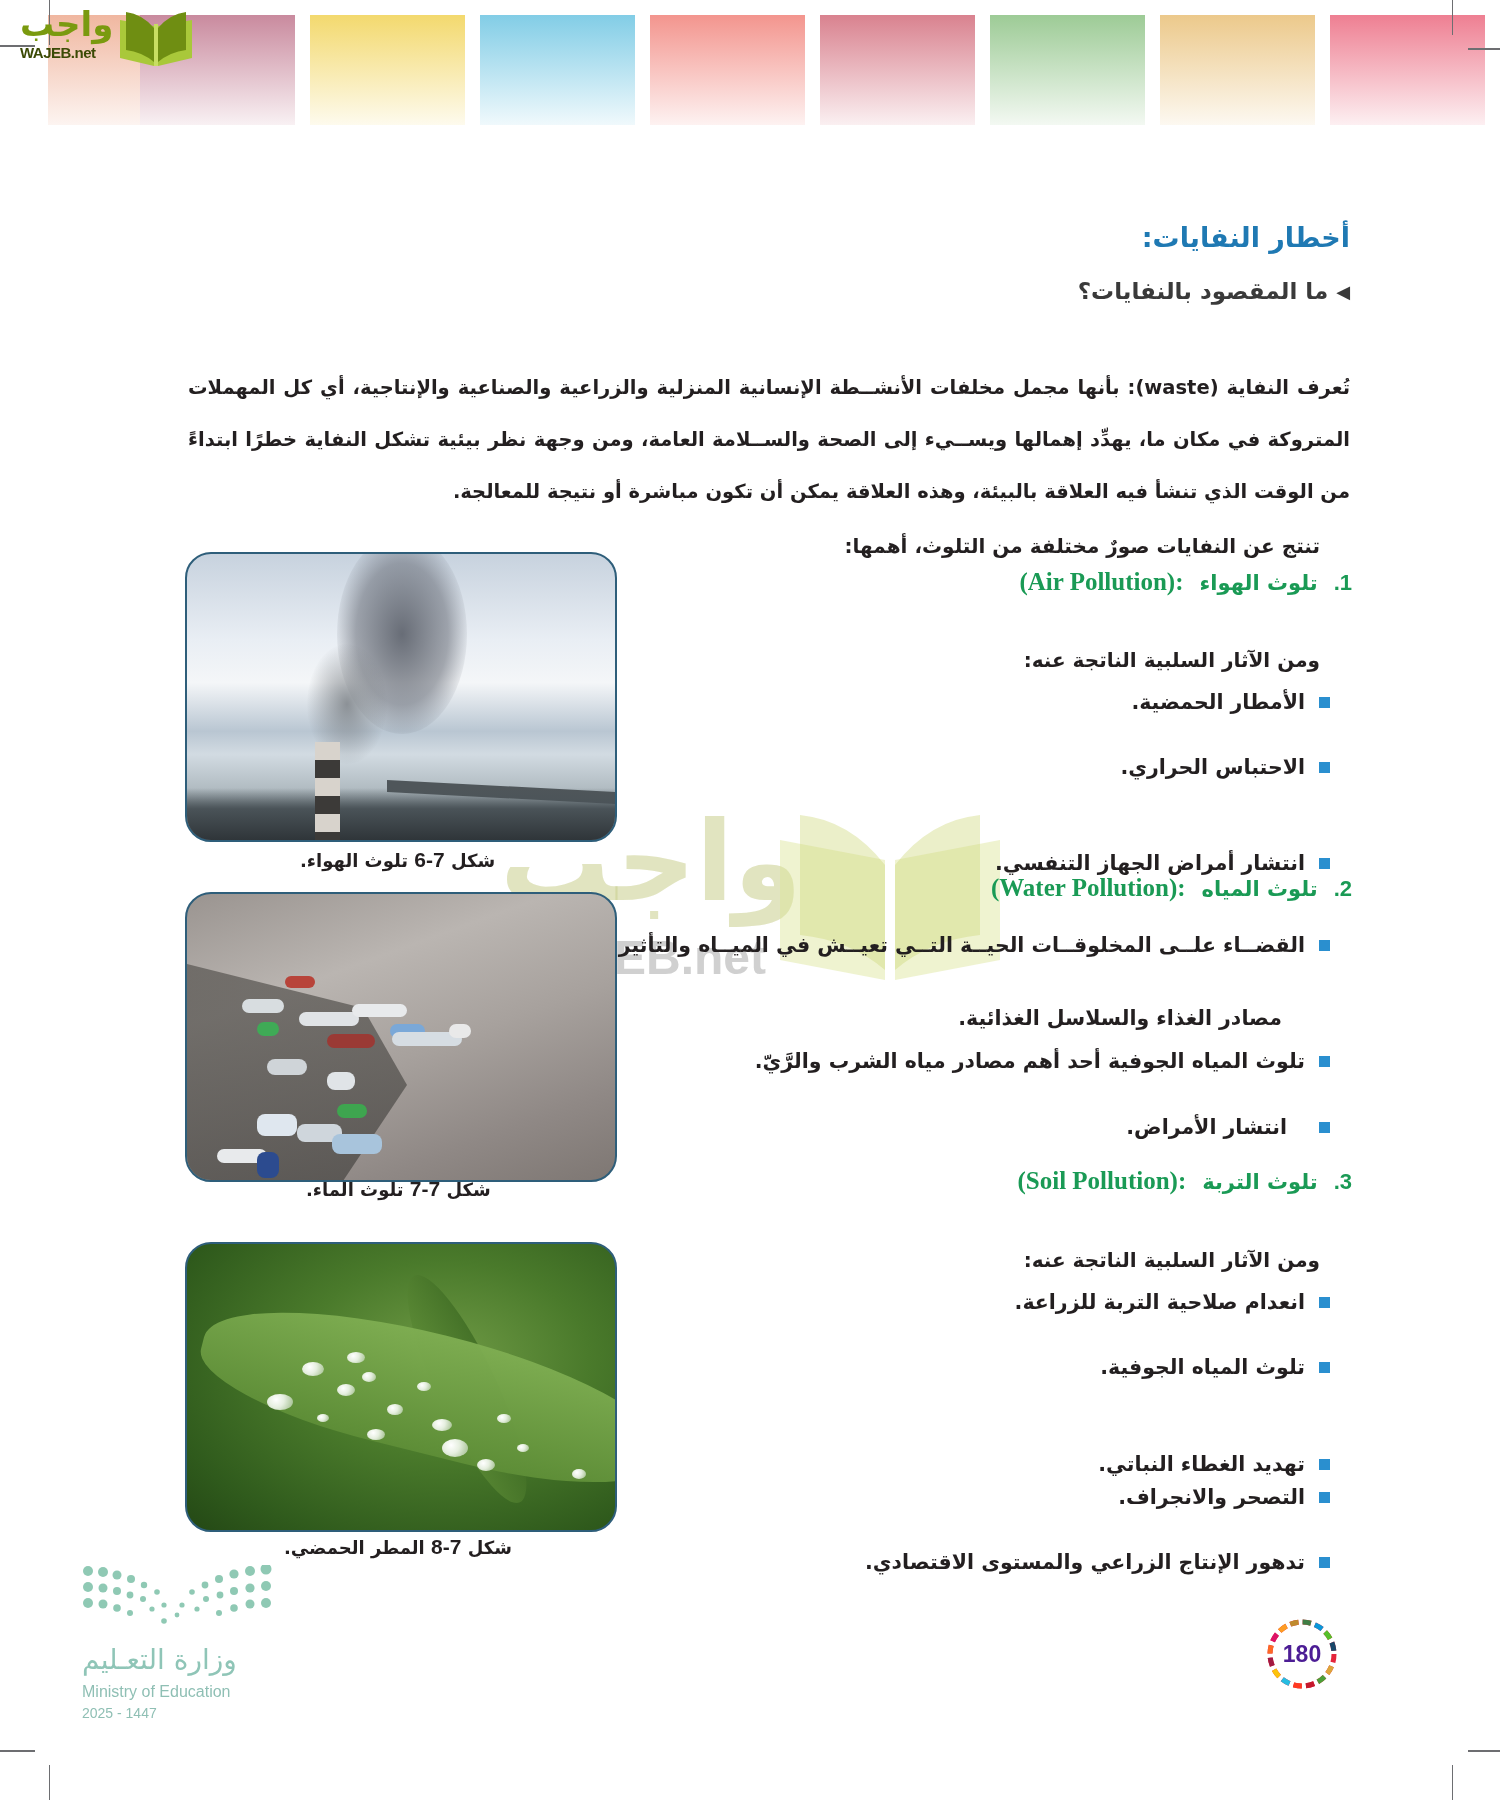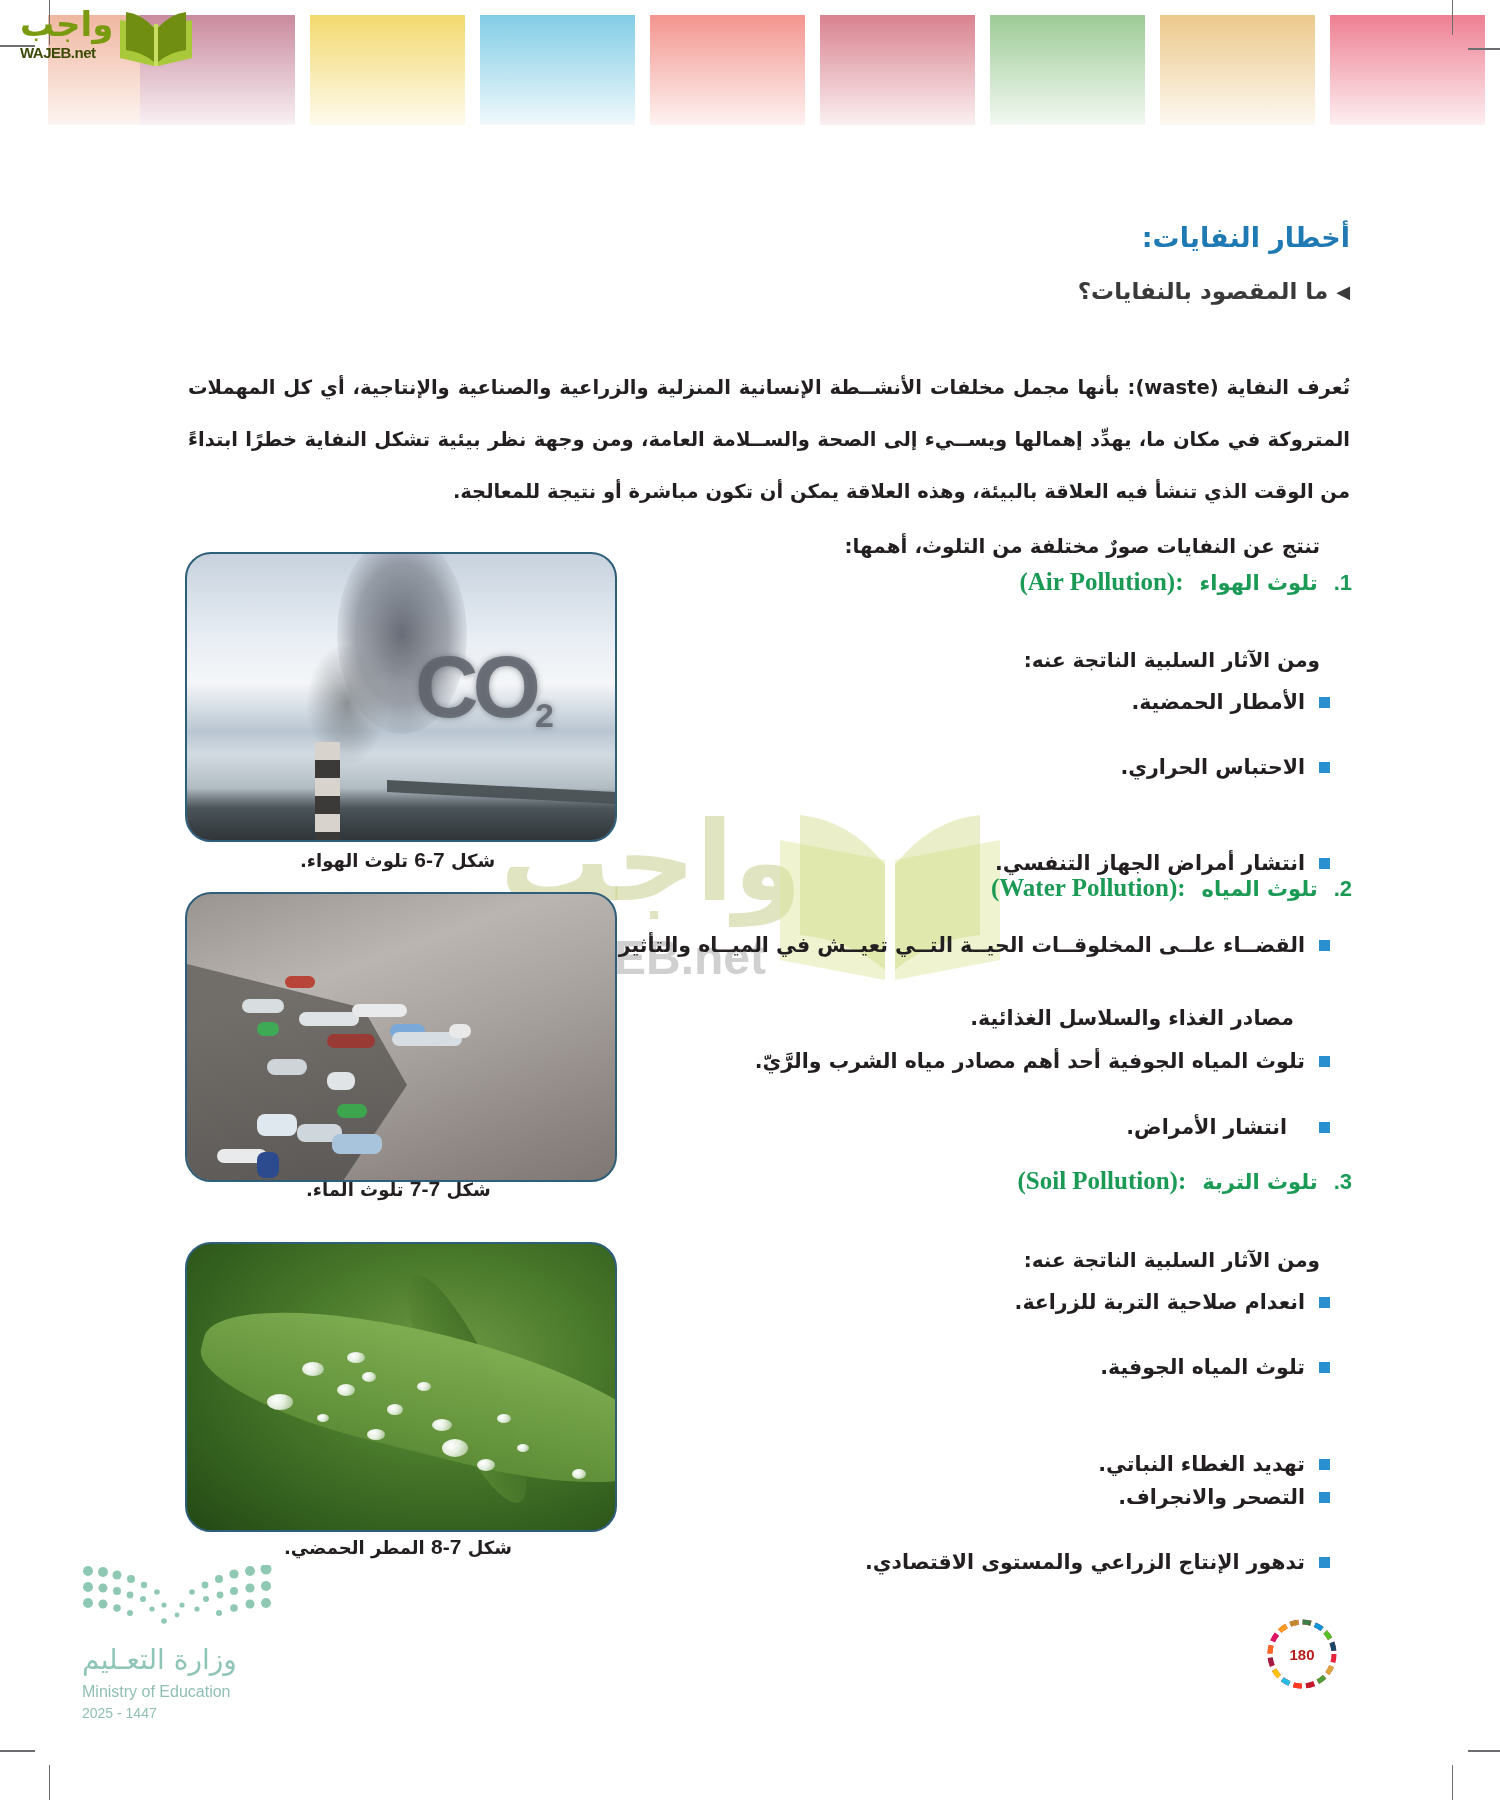--- a/index.html
+++ b/index.html
@@ -38,21 +38,21 @@
     .intro { position: absolute; right: 180px; top: 512px; font-size: 20px; font-weight: bold; color: #231f20; }
 
     .num-head { position: absolute; right: 148px; font-size: 21px; font-weight: bold; color: #1a9a55; direction: rtl; display: flex; gap: 16px; align-items: baseline; }
     .num-head .en { font-family: "Liberation Serif", serif; font-size: 25px; }
     .num-head .num { font-family: "Liberation Sans", sans-serif; font-size: 22px; }
 
     .sub-intro { position: absolute; right: 180px; font-size: 20px; font-weight: bold; color: #231f20; }
 
     .bullet { position: absolute; right: 170px; font-size: 20.5px; font-weight: bold; color: #231f20; direction: rtl; display: flex; align-items: center; gap: 14px; white-space: nowrap; }
     .bullet .sq { width: 11px; height: 11px; background: #2a8fcf; flex: 0 0 auto; display: inline-block; }
-    .bullet-cont { position: absolute; right: 206px; font-size: 20.5px; font-weight: bold; color: #231f20; }
+    .bullet-cont { position: absolute; right: 218px; font-size: 20.5px; font-weight: bold; color: #231f20; }
 
     
     .figure { position: absolute; left: 185px; width: 432px; height: 290px; border-radius: 26px; border: 2px solid #2e5e7a; overflow: hidden; }
     .caption { position: absolute; font-size: 18px; font-weight: bold; color: #231f20; direction: rtl; }
     .caption .fig-num { font-family: "Liberation Sans", sans-serif; font-size: 21px; }
 
     
     .fig-air { top: 552px; background: linear-gradient(180deg, #c7d2de 0%, #e9eef4 30%, #f4f6f8 45%, #b9c6d2 62%, #d2dbe2 70%, #a9b4ba 85%, #59626a 100%); }
     .fig-air .smoke1 { position: absolute; left: 150px; top: -20px; width: 130px; height: 200px; border-radius: 50%; background: radial-gradient(ellipse at center, rgba(90,95,105,0.9) 0%, rgba(110,115,125,0.6) 50%, rgba(140,145,150,0) 75%); }
     .fig-air .smoke2 { position: absolute; left: 120px; top: 90px; width: 80px; height: 120px; border-radius: 50%; background: radial-gradient(ellipse at center, rgba(120,125,130,0.8) 0%, rgba(150,150,155,0) 72%); }
@@ -75,21 +75,21 @@
 
     
     .moe { position: absolute; left: 82px; top: 1565px; width: 190px; height: 160px; }
     .moe-dots { position: absolute; left: 0; top: 0; width: 190px; height: 60px; }
     .moe-ar { position: absolute; left: 0; top: 78px; font-size: 28px; color: #8fc5b7; direction: rtl; width: 180px; text-align: left; }
     .moe-en { position: absolute; left: 0; top: 118px; font-family: "Liberation Sans", sans-serif; font-size: 16px; color: #8fbfb4; white-space: nowrap; }
     .moe-year { position: absolute; left: 0; top: 140px; font-family: "Liberation Sans", sans-serif; font-size: 14px; color: #8fbfb4; }
 
     
     .page-num { position: absolute; left: 1266px; top: 1618px; width: 72px; height: 72px; }
-    .page-num-text { position: absolute; left: 0; top: 0; width: 72px; height: 72px; display: flex; align-items: center; justify-content: center; font-family: "Liberation Sans", sans-serif; font-weight: bold; font-size: 15px; color: #b91c1c; }
+    .page-num-text { position: absolute; left: 0; top: 0; width: 72px; height: 72px; display: flex; align-items: center; justify-content: center; font-family: "Liberation Sans", sans-serif; font-weight: bold; font-size: 23px; color: #4c1d95; }
   </style>
 </head>
 <body>
 
 <div class="tabs">
   <div class="tab first" style="background:linear-gradient(180deg,#f0b7a0 0%,rgba(240,183,160,0.15) 100%);"></div>
   <div class="tab" style="left:140px;background:linear-gradient(180deg,#c98a9e 0%,rgba(201,138,158,0.12) 100%);"></div>
   <div class="tab" style="left:310px;background:linear-gradient(180deg,#f3d96e 0%,rgba(243,217,110,0.12) 100%);"></div>
   <div class="tab" style="left:480px;background:linear-gradient(180deg,#82cde6 0%,rgba(130,205,230,0.12) 100%);"></div>
   <div class="tab" style="left:650px;background:linear-gradient(180deg,#f3958e 0%,rgba(243,149,142,0.12) 100%);"></div>
@@ -203,21 +203,20 @@
   <span>التصحر والانجراف.</span>
 </div>
 <div class="bullet" style="top:1550px;">
   <span class="sq"></span>
   <span>تدهور الإنتاج الزراعي والمستوى الاقتصادي.</span>
 </div>
 
 <div class="figure fig-air">
   <div class="smoke1"></div>
   <div class="smoke2"></div>
-  <div class="co2"><span>CO</span><sub>2</sub></div>
   <div class="pier"></div>
   <div class="land"></div>
   <div class="chimney"></div>
 </div>
 <div class="caption" style="left:300px;top:848px;">
   <span>شكل</span>
   <span class="fig-num" style="direction:ltr;unicode-bidi:isolate;">6-7</span>
   <span>تلوث الهواء.</span>
 </div>
 

